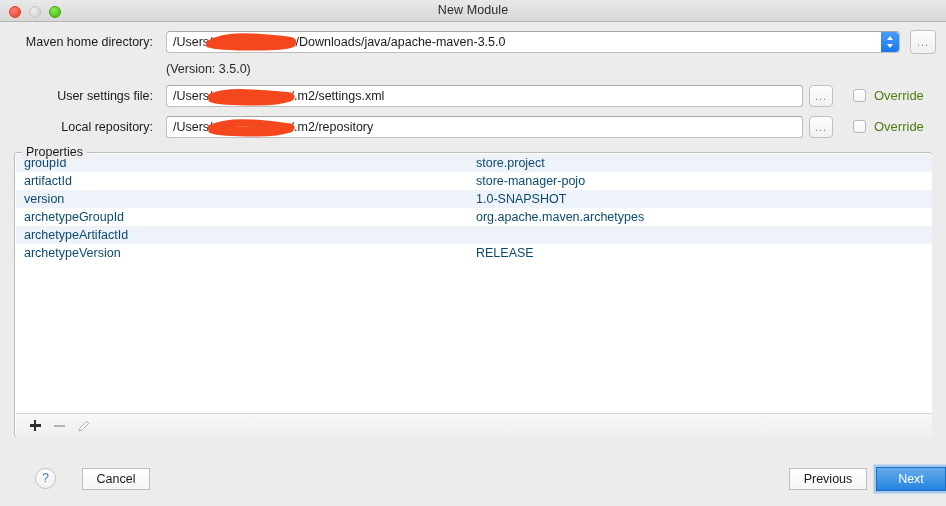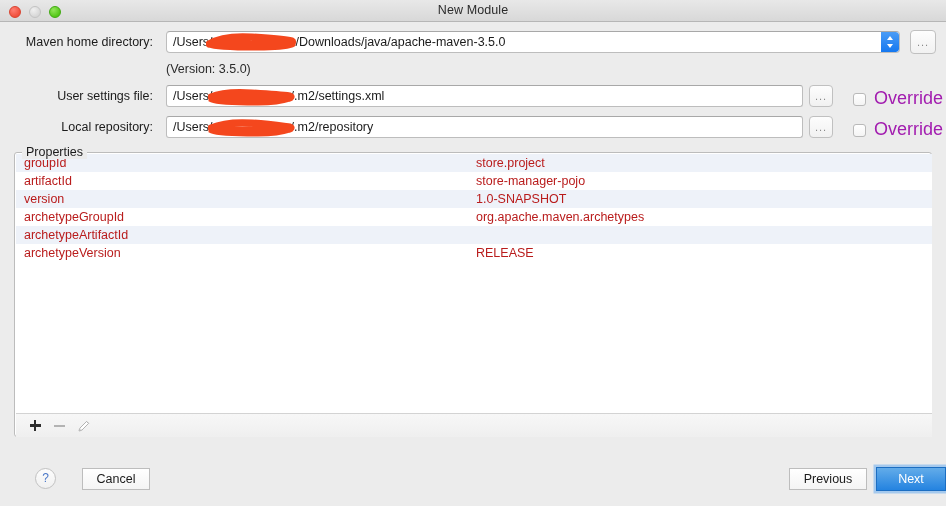--- a/index.html
+++ b/index.html
@@ -136,22 +136,22 @@
   #version-note {
     position: absolute;
     left: 166px; top: 62px;
     font-size: 12.5px;
     color: #2b2b2b;
   }
 
   
   .checkbox-row {
     position: absolute;
-    font-size: 18px;
-    color: #a21caf;
+    font-size: 13px;
+    color: #4d7c0f;
     white-space: nowrap;
     text-align: center;
   }
   .cb-box {
     display: inline-block;
     width: 13px; height: 13px;
     background: linear-gradient(to bottom, #ffffff 0%, #f4f4f4 100%);
     border: 1px solid #b9b9b9;
     border-radius: 3px;
     vertical-align: -2px;
@@ -184,21 +184,21 @@
     width: 916px;
     height: 259px;
     background: #ffffff;
     overflow: hidden;
   }
   .prop-row {
     position: relative;
     height: 18px;
     line-height: 18px;
     font-size: 12.5px;
-    color: #b91c1c;
+    color: #0c4a6e;
     white-space: nowrap;
   }
   .prop-row.odd  { background: #eef2f9; }
   .prop-row.even { background: #ffffff; }
   .prop-key {
     position: absolute;
     left: 8px; top: 0;
   }
   .prop-val {
     position: absolute;

